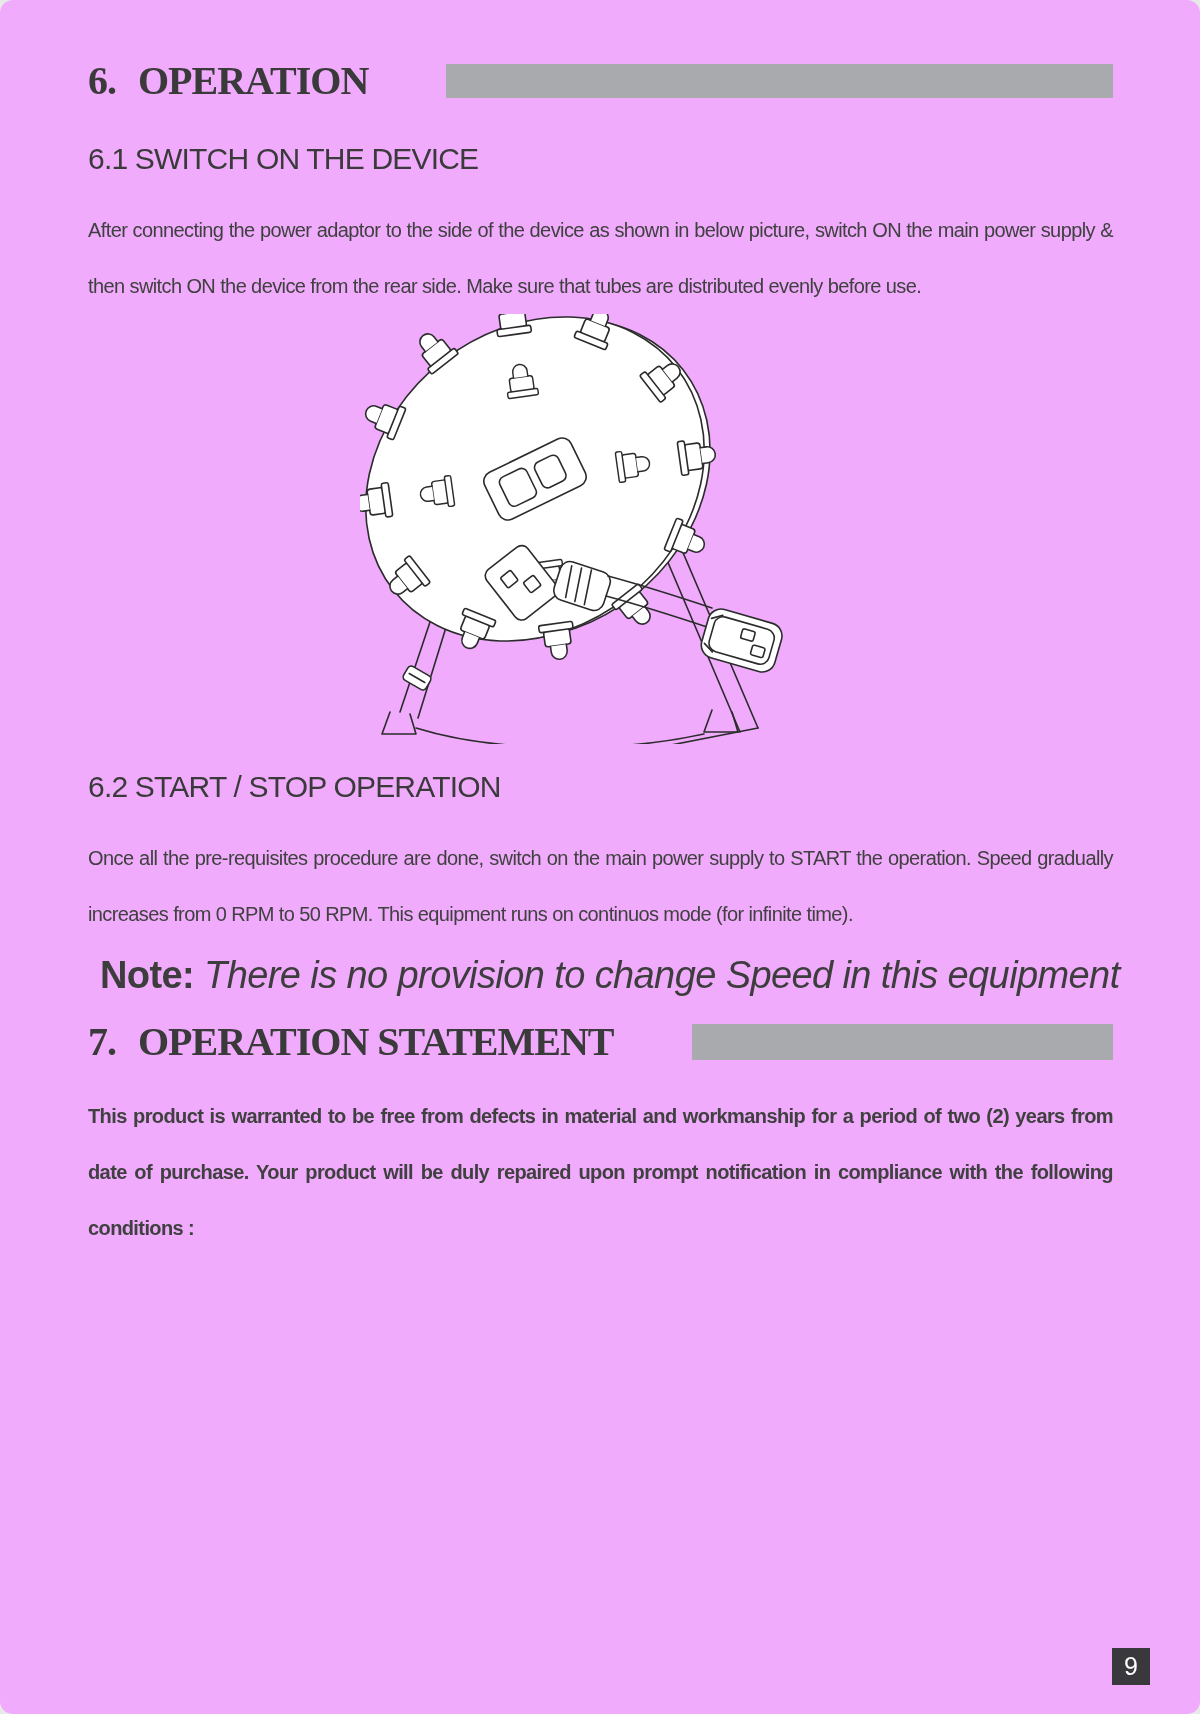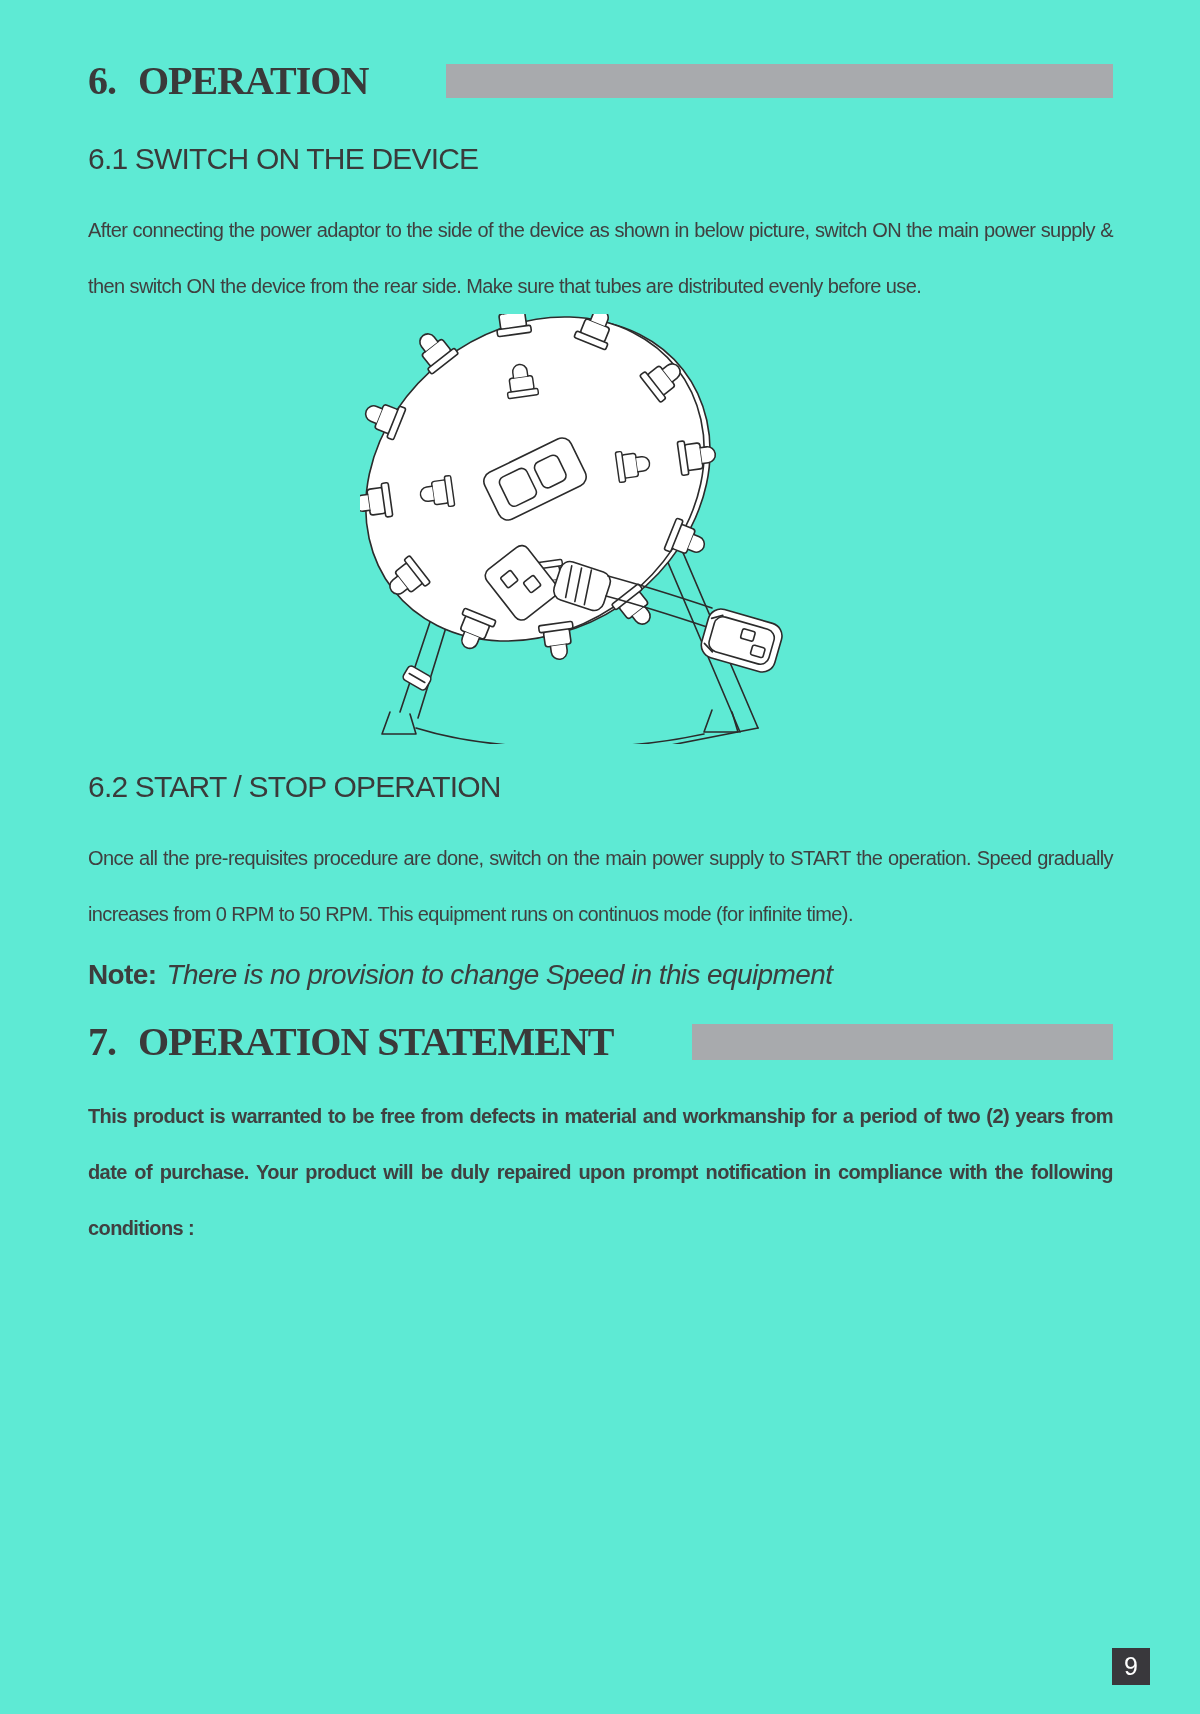--- a/index.html
+++ b/index.html
@@ -1,25 +1,26 @@
 <!DOCTYPE html>
 <html><head>
 <meta charset="utf-8">
 <style>
   html,body { margin:0; padding:0; background:#e9e9e9; }
   .page {
     position:relative;
     width:1200px; height:1714px;
     margin:0 auto;
-    background:#5eead4;
+    background:#f0abfc;
     box-sizing:border-box;
     padding:56px 87px 0 88px;
     font-family:"Liberation Sans", sans-serif;
     color:#3e3e3e;
     overflow:hidden;
+    border-radius:13px;
   }
   
   .section-row { display:flex; align-items:center; height:50px; }
   .section-title {
     font-family:"Liberation Serif", serif;
     font-weight:bold;
     font-size:40px;
     color:#3a3a3a;
     letter-spacing:-1px;
     white-space:nowrap;
@@ -43,25 +44,26 @@
     letter-spacing:-0.6px;
     line-height:56px;
     text-align:justify;
     color:#404040;
     margin-top:26px;
   }
   .para.tight { margin-top:24px;font-weight:bold; }
   
   .note-line {
     margin-top:16px;
-    font-size:28px;
+    font-size:38px;
     letter-spacing:-0.6px;
     line-height:34px;
     color:#3d3d3d;
     white-space:nowrap;
+    margin-left:12px;
   }
   .note-label { font-weight:bold; margin-right:10px; }
   .note-text { font-style:italic; }
   .row7 { margin-top:28px; height:44px; }
   .row7 .section-bar { height:36px; }
   
   .bullet-para { margin-top:24px; }
   .bullet-marker { margin-right:20px; }
   
   .figure-wrap { height:430px; margin-top:0; position:relative; }

